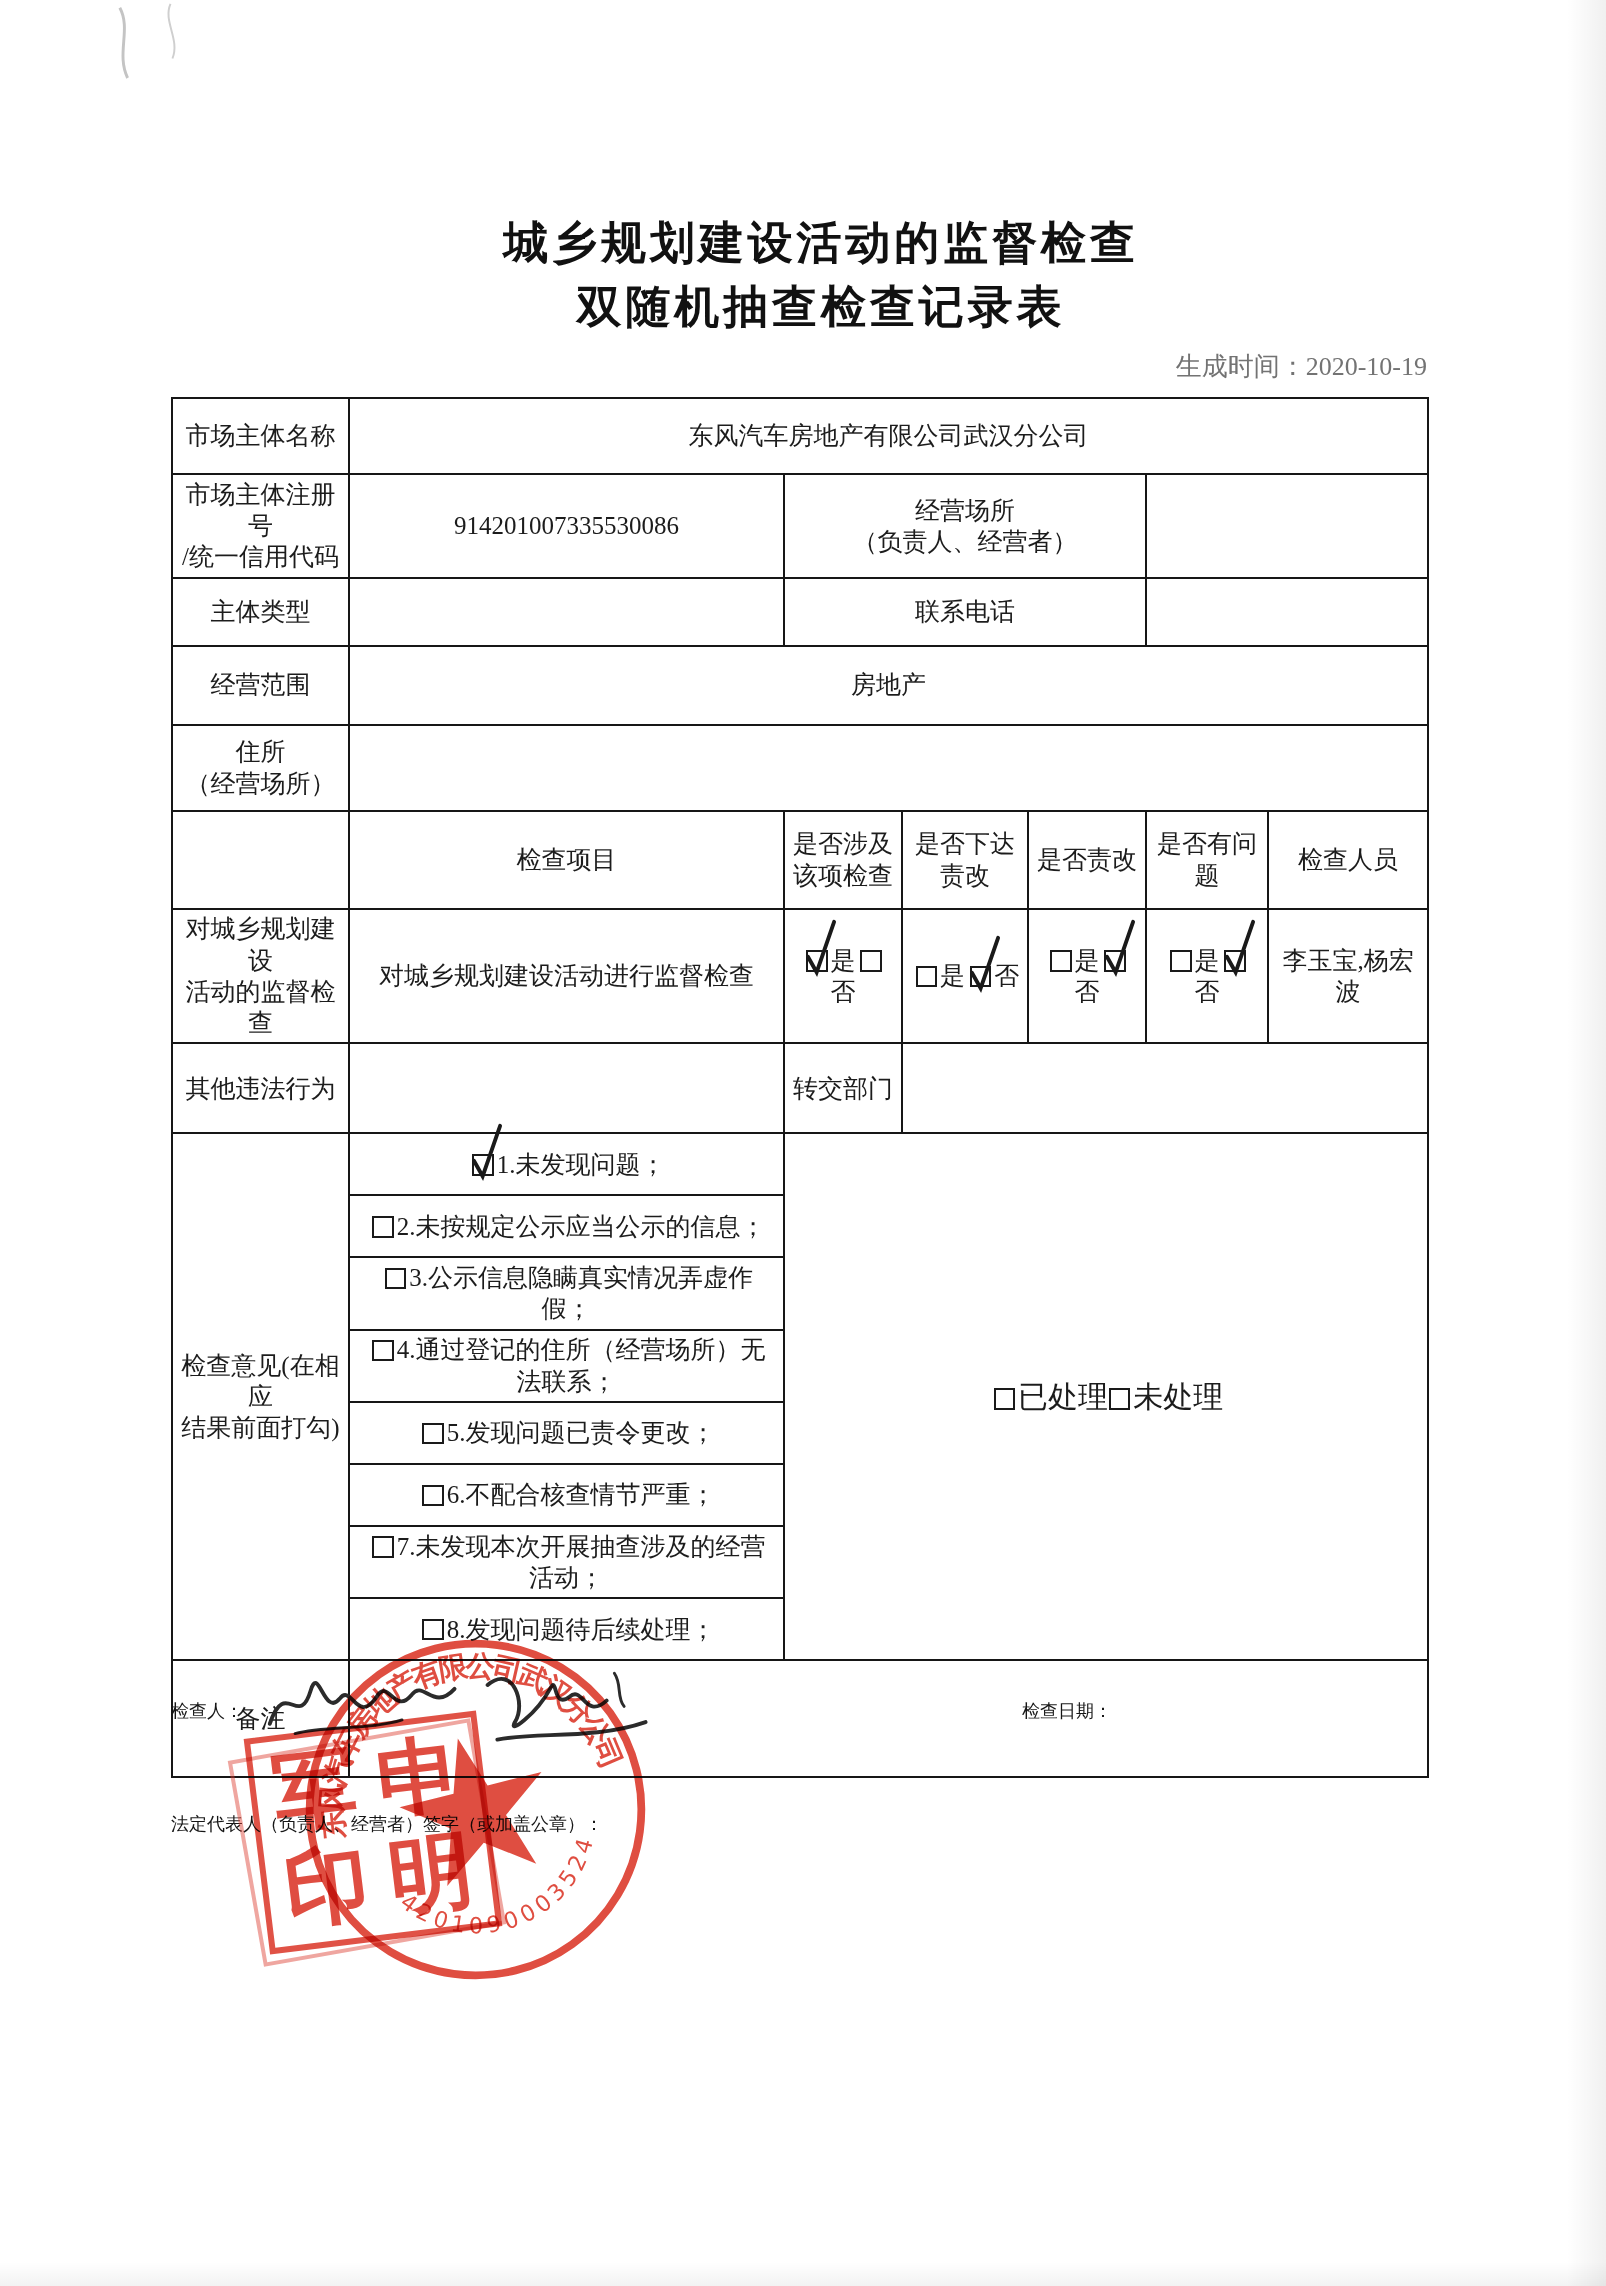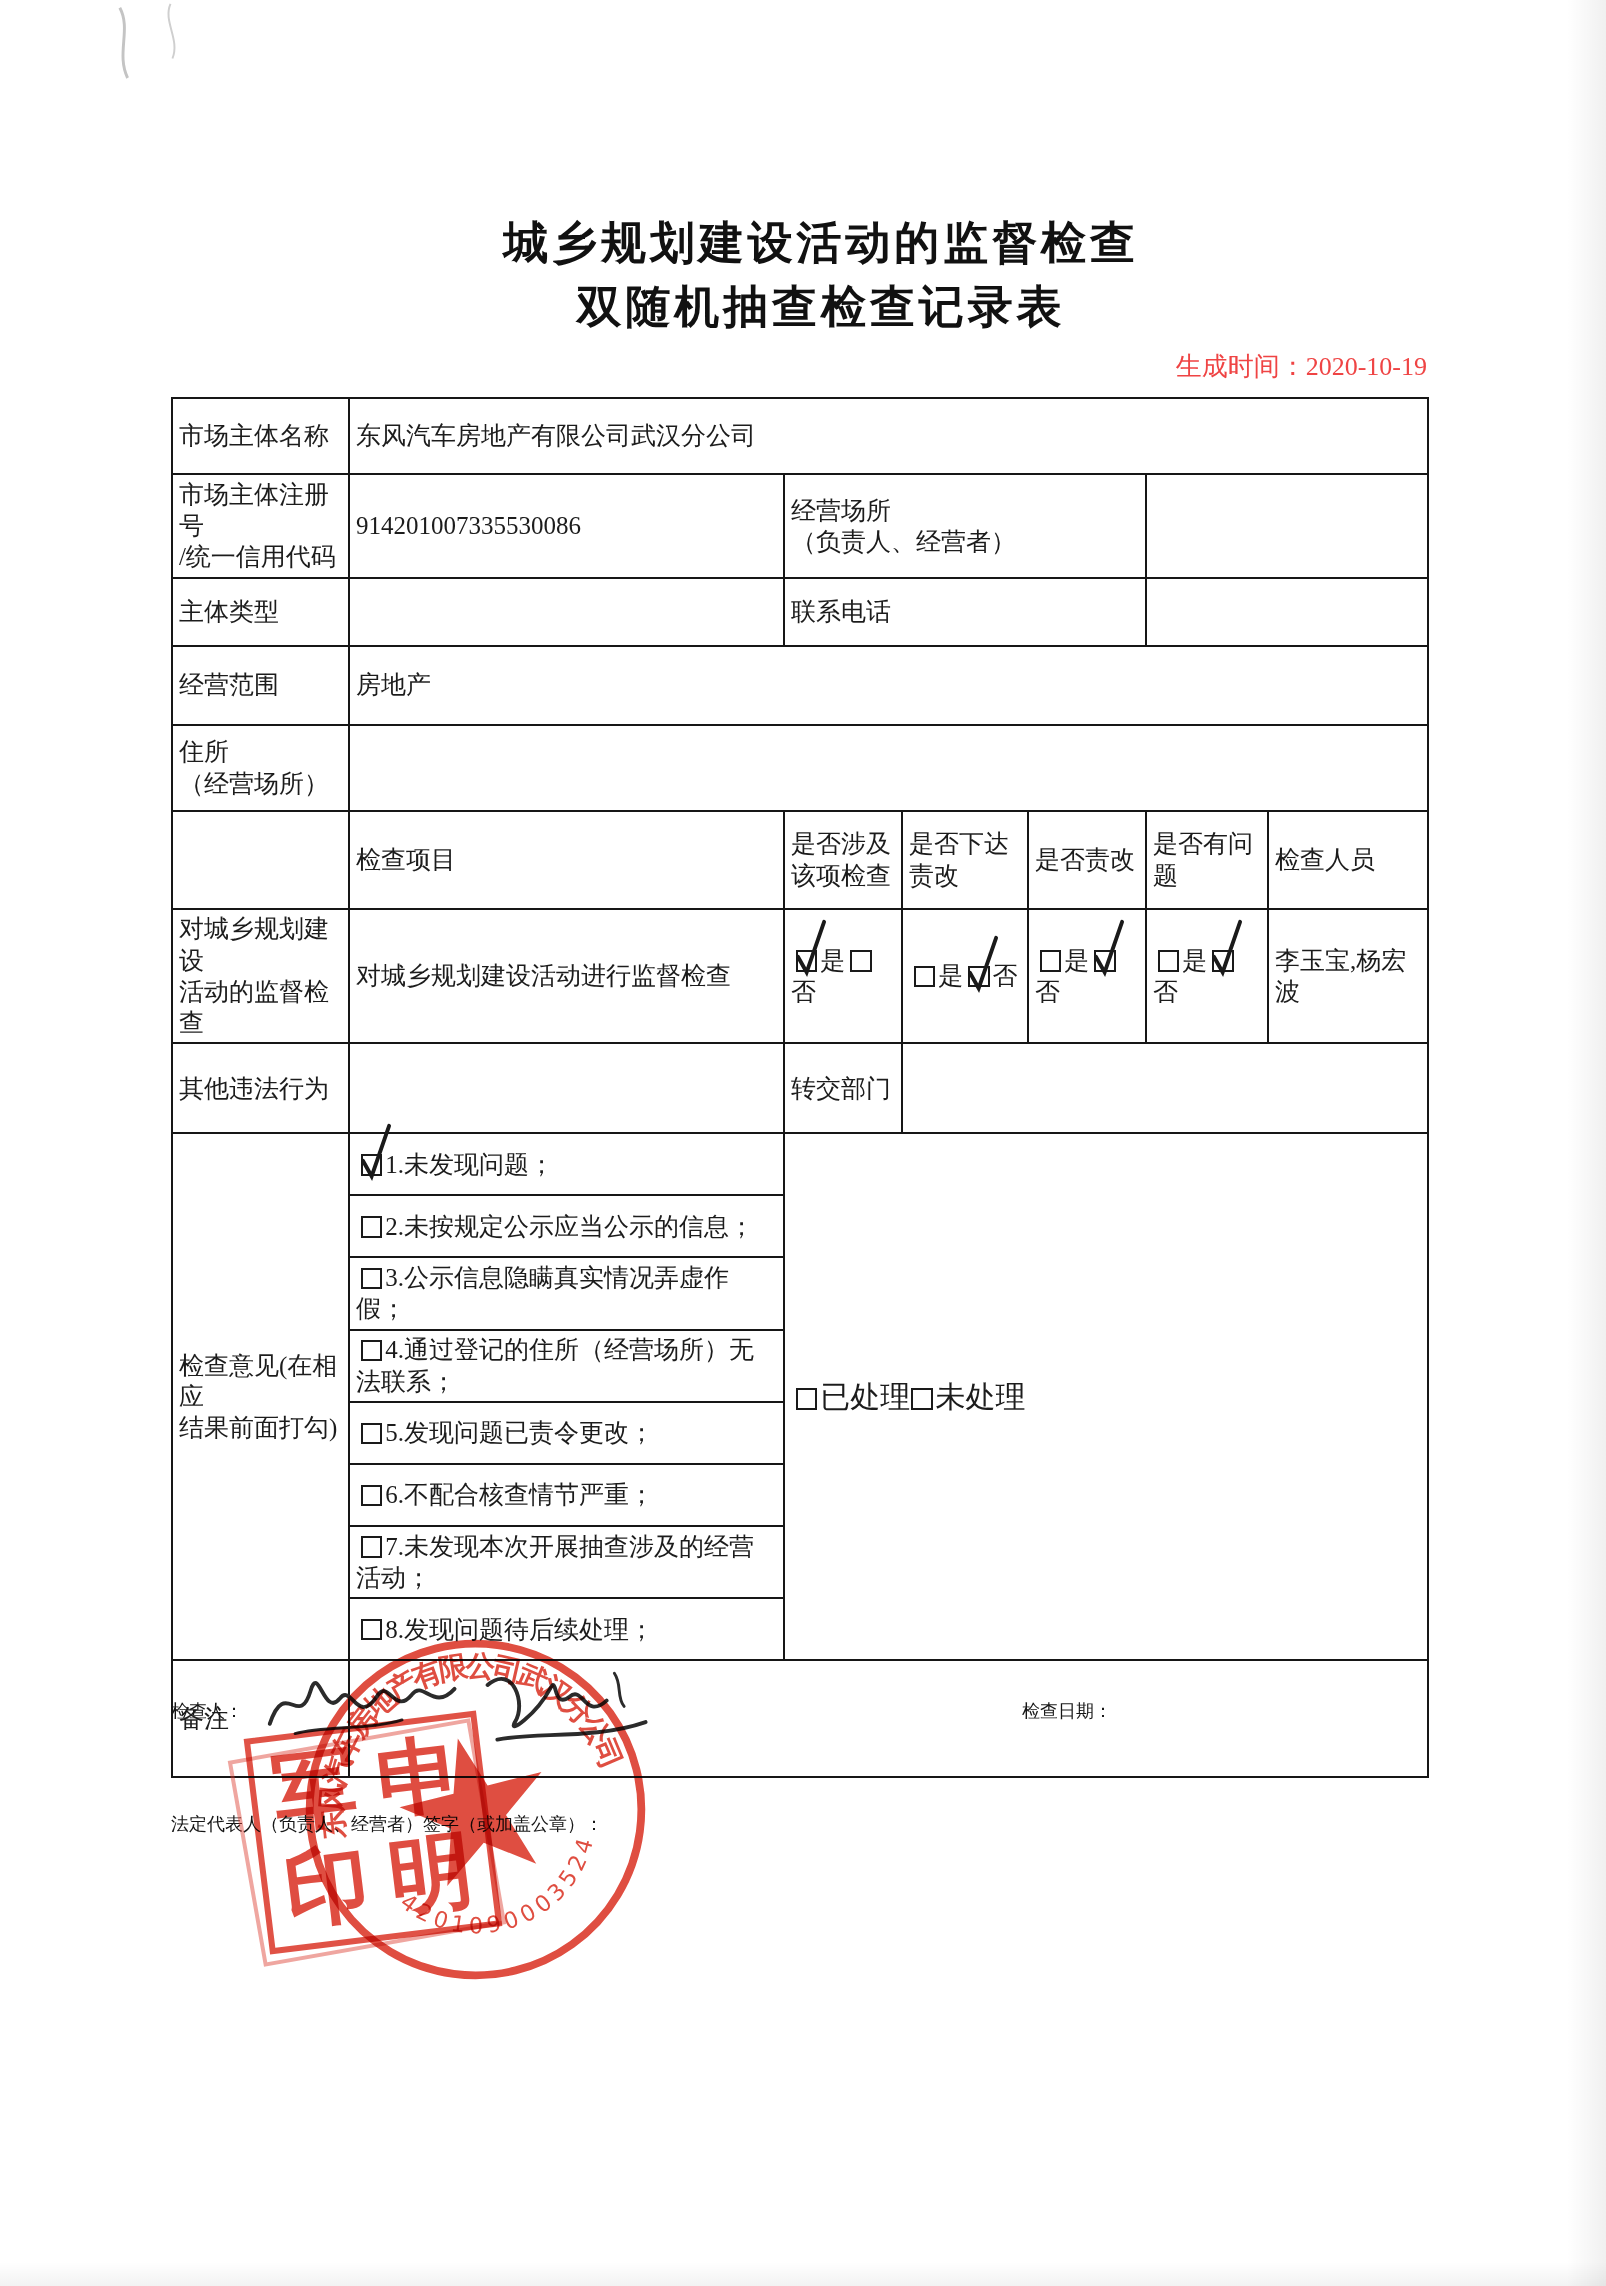--- a/index.html
+++ b/index.html
@@ -13,26 +13,26 @@
   .scan-shadow-right { position:absolute; right:0; top:0; width:39px; height:100%;
     background:linear-gradient(to left, rgba(0,0,0,0.06), rgba(0,0,0,0)); pointer-events:none; }
   .scan-shadow-bottom { position:absolute; left:0; bottom:0; width:100%; height:25px;
     background:linear-gradient(to top, rgba(0,0,0,0.05), rgba(0,0,0,0)); pointer-events:none; }
 
   .title { position:absolute; left:0; width:100%; text-align:center;
     font-size:45px; font-weight:bold; letter-spacing:3.9px; color:#111;padding-left:36px; }
   .title-line1 { top:213px; }
   .title-line2 { top:277px; }
 
-  .gen-time { position:absolute; top:349px; right:179px; font-size:26px; color:#ef4444; }
+  .gen-time { position:absolute; top:349px; right:179px; font-size:26px; color:#737373; }
 
   table.form { position:absolute; left:171px; top:397px; width:1256px;
     border-collapse:collapse; table-layout:fixed; }
   table.form td {
-    border:2px solid #161616; text-align:left; vertical-align:middle;
+    border:2px solid #161616; text-align:center; vertical-align:middle;
     font-size:25px; line-height:1.25; overflow:visible; padding:3.9px 5.9px;
   }
   table.form { border:2.9px solid #161616; }
   tr.thick td { border-top-width:2.9px; }
   td.val-left { text-align:left; padding-left:13.7px; }
   .ml { white-space:pre-line; }
   td.item-cell { text-align:left; padding-left:9.8px; font-size:25px; }
   td.small-font { font-size:24.4px; }
 
   

